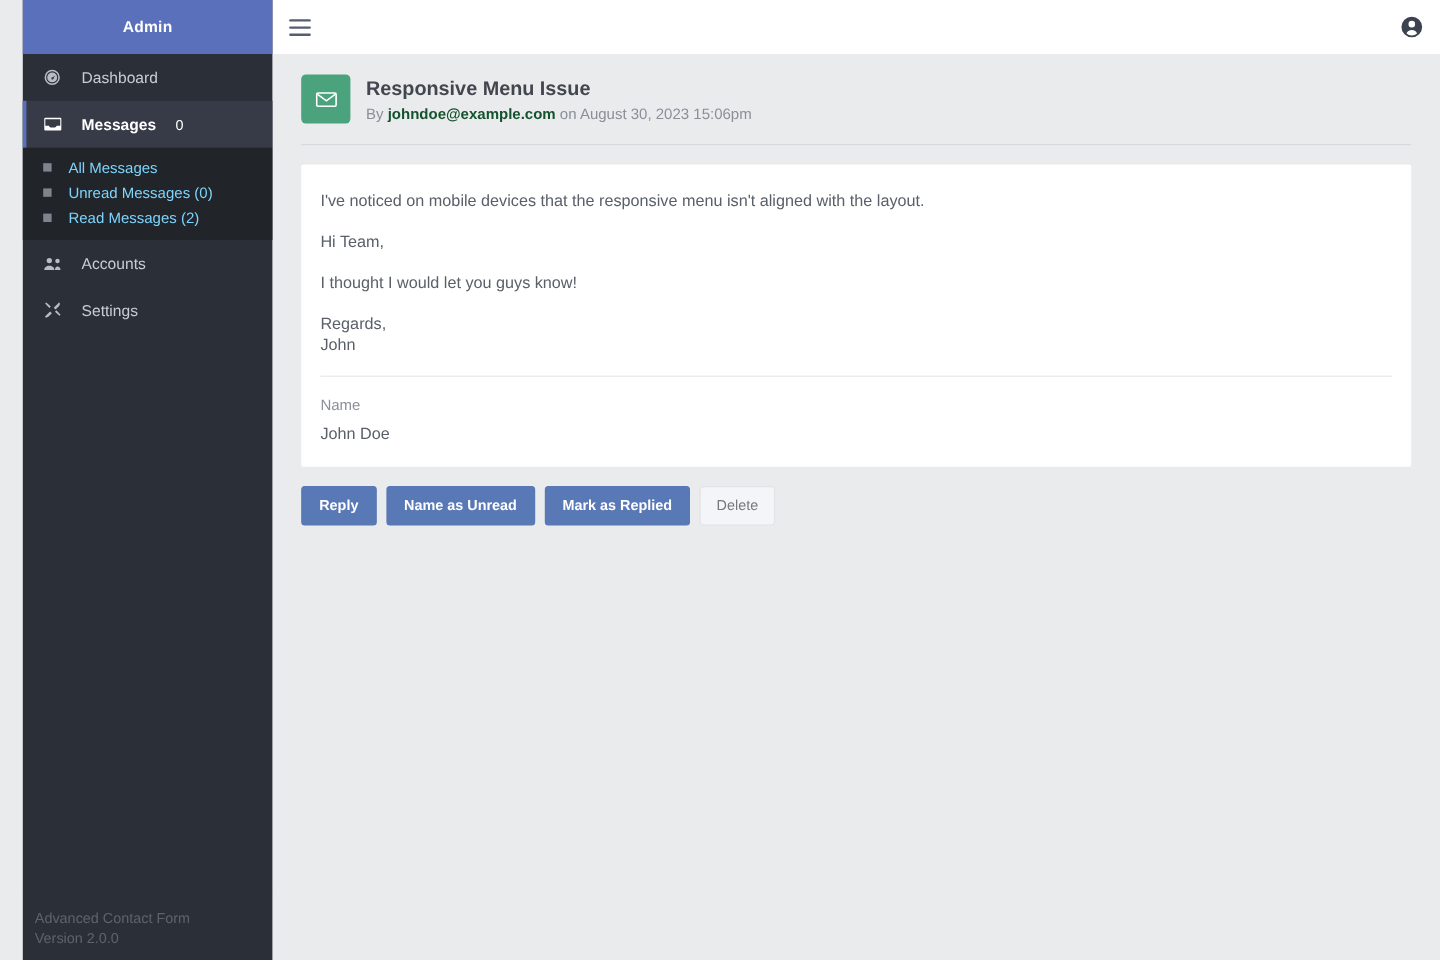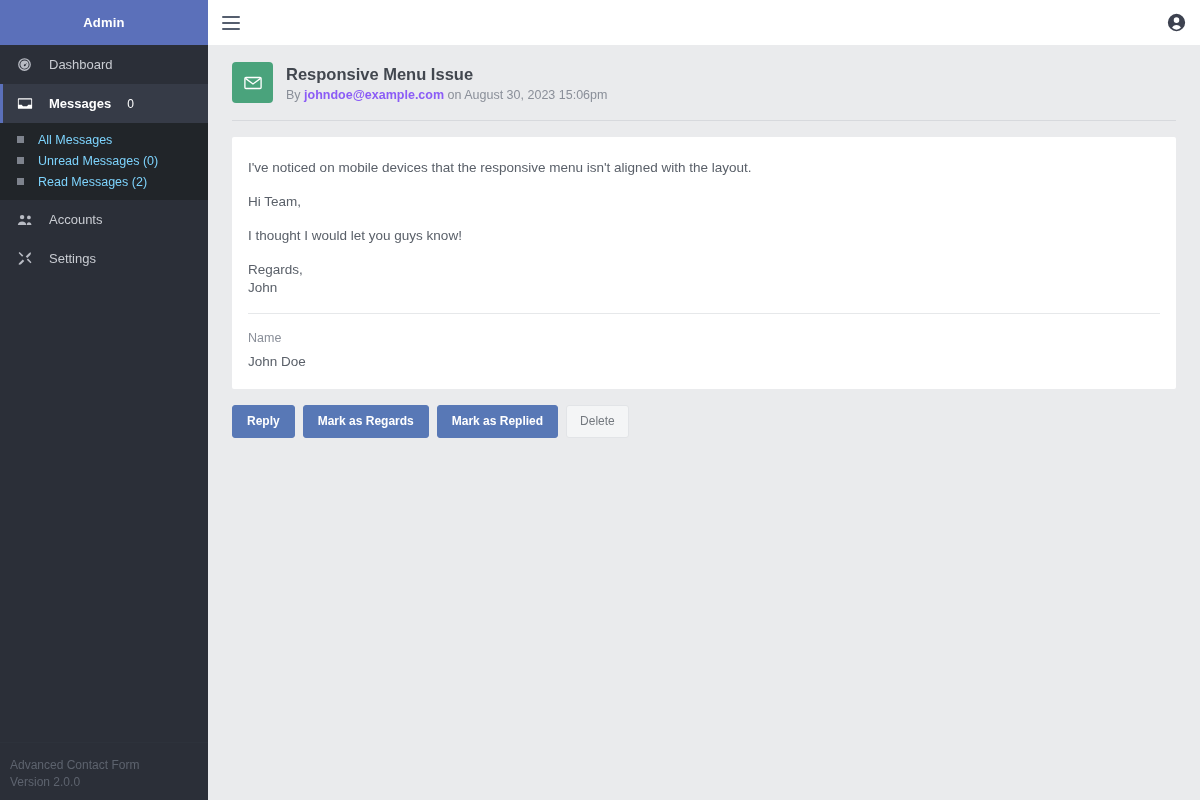--- a/index.html
+++ b/index.html
@@ -2,21 +2,21 @@
 <html><head>
 <meta charset="utf-8">
 <style>
   * { box-sizing: border-box; margin: 0; padding: 0; }
   html, body {
     width: 1200px; height: 800px;
     font-family: "Liberation Sans", sans-serif;
     background: #eaebed;
     overflow: hidden;
   }
-  .app { display: flex; width: 1200px; height: 660px; }
+  .app { display: flex; width: 1200px; height: 660px; padding-left: 19px; }
 
   
   .sidebar {
     width: 208px; height: 800px;
     background: #2b2f38;
     display: flex; flex-direction: column;
     flex: 0 0 208px;
     position: relative;
   }
   .sidebar-brand {
@@ -89,21 +89,21 @@
   .msg-header { display: flex; align-items: center; padding: 0 0 17px 0; }
   .msg-badge {
     width: 41px; height: 41px; flex: 0 0 41px;
     background: #4aa37c; border-radius: 4px;
     display: flex; align-items: center; justify-content: center;
     color: #ffffff;
   }
   .msg-head-text { margin-left: 13px; }
   .msg-title { font-size: 16.5px; color: #42474f; font-weight: bold; line-height: 21px; }
   .msg-sub { font-size: 12.5px; color: #8a8f99; margin-top: 3px; }
-  .msg-sub b { color: #8b5cf6; }
+  .msg-sub b { color: #14532d; }
   .hdr-divider { height: 1px; background: #d7d9dd; }
 
   .card {
     background: #ffffff;
     margin-top: 16px;
     padding: 22px 16px 20px 16px;
     border-radius: 2px;
   }
   .body-p { font-size: 13.5px; color: #5a6069; line-height: 18px; margin-bottom: 16px; }
   .body-p:last-of-type { margin-bottom: 0; }
@@ -238,20 +238,20 @@
 John</div>
 
         <div class="card-divider"></div>
 
         <div class="field-label">Name</div>
         <div class="field-value">John Doe</div>
       </div>
 
       <div class="actions">
         <button class="btn btn-primary">Reply</button>
-        <button class="btn btn-primary">Mark as Regards</button>
+        <button class="btn btn-primary">Name as Unread</button>
         <button class="btn btn-primary">Mark as Replied</button>
         <button class="btn btn-light">Delete</button>
       </div>
 
     </div>
   </div>
 </div>
 
 </body></html>

